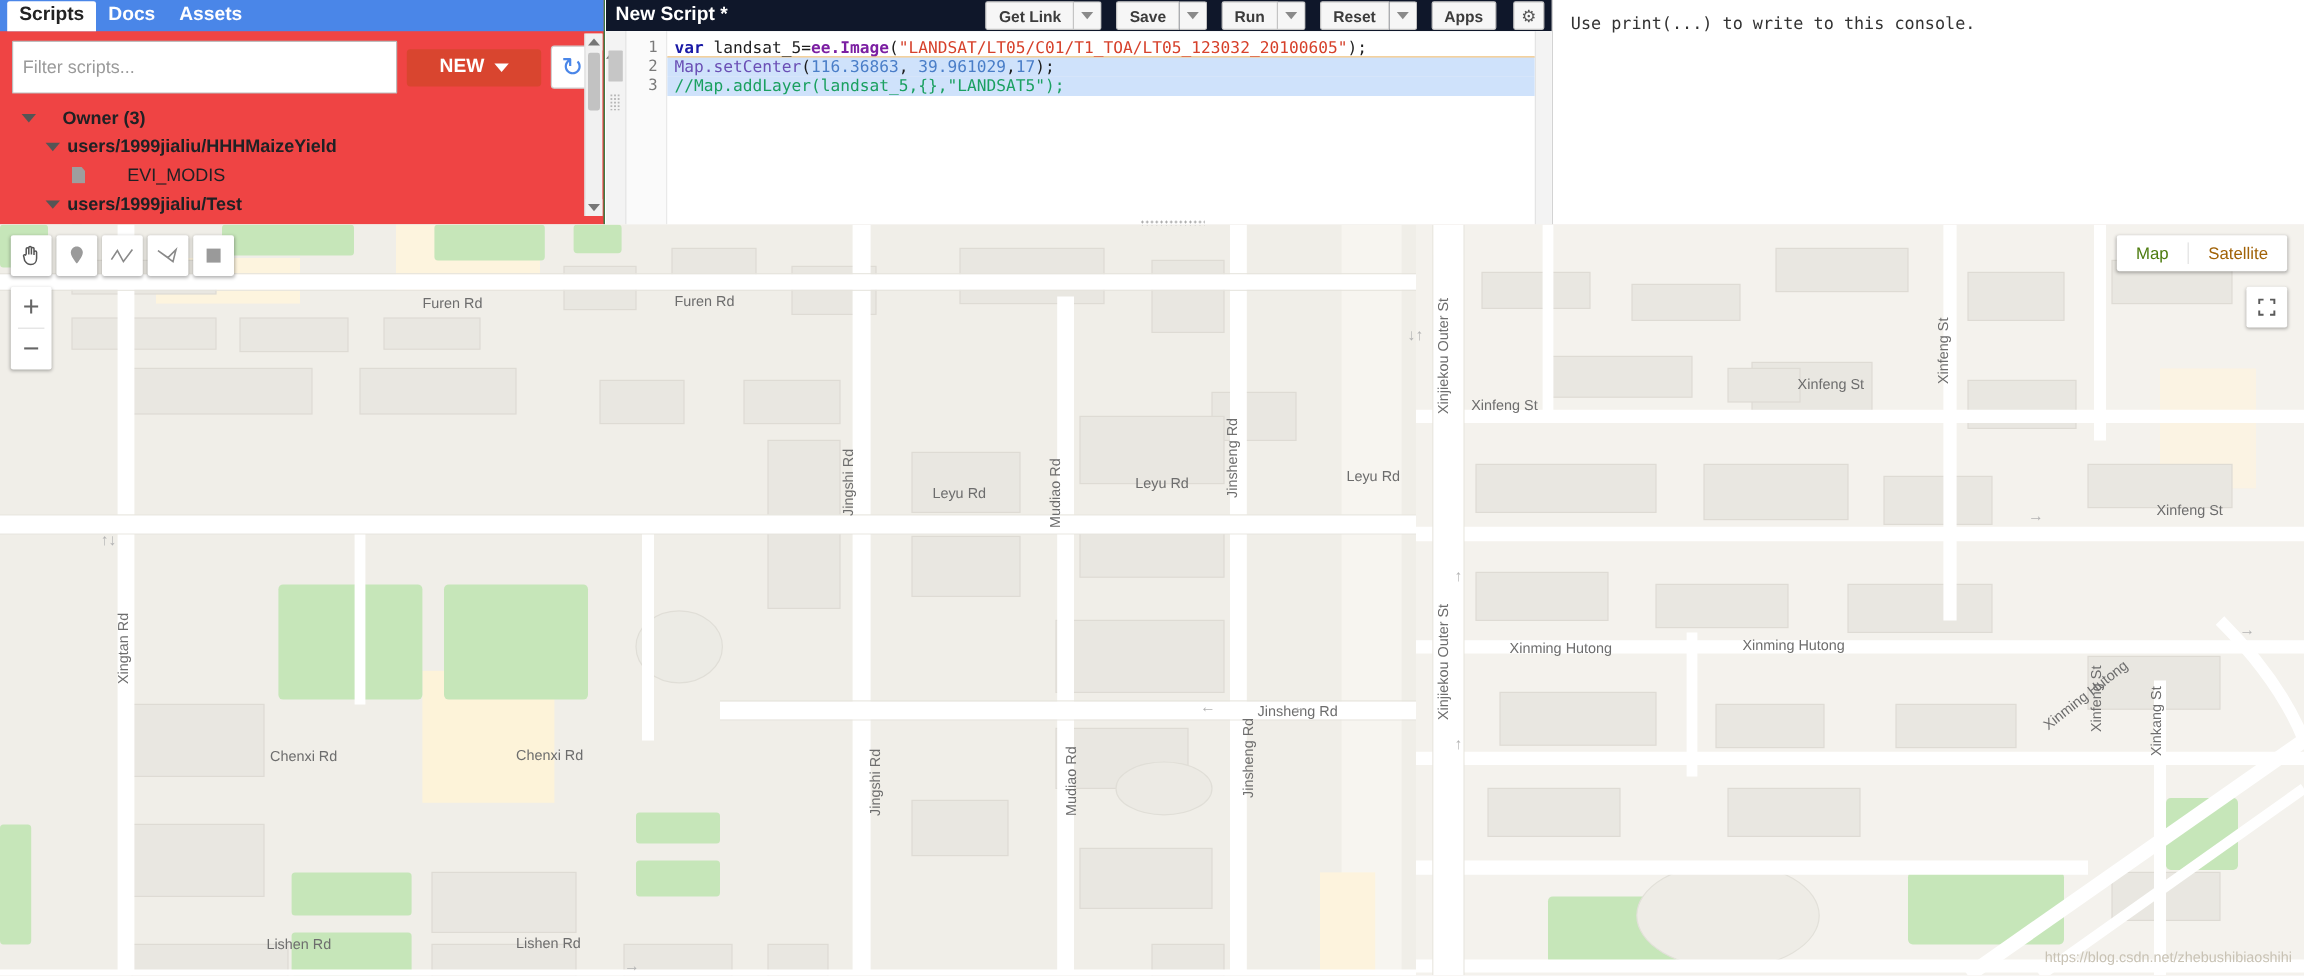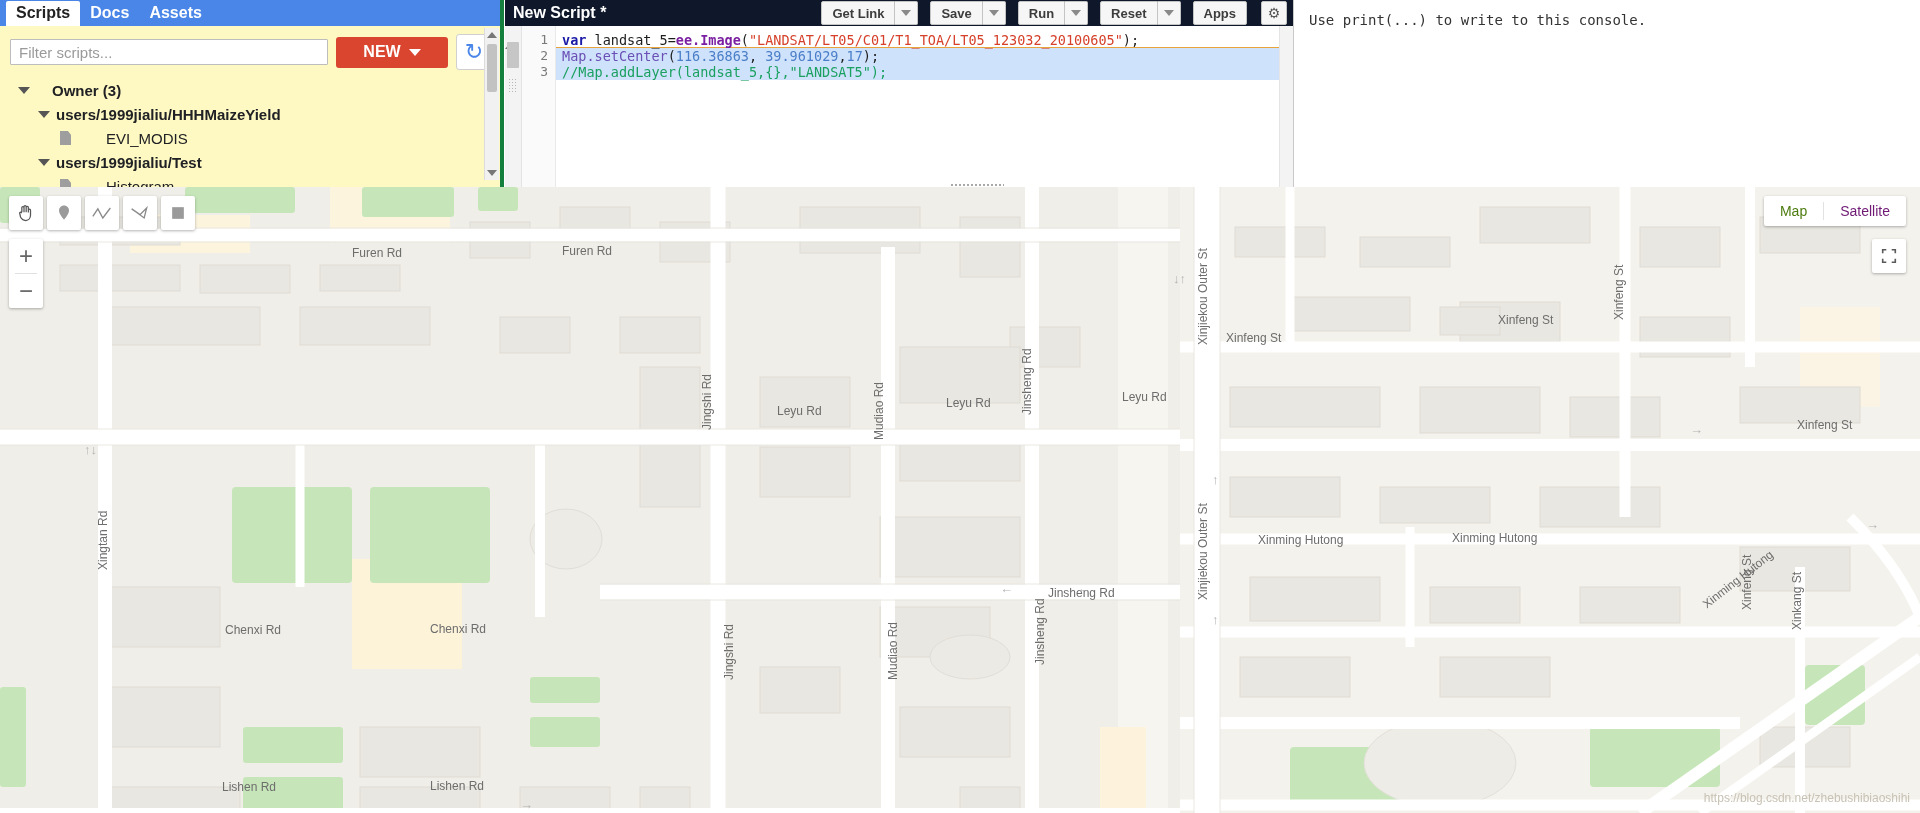--- a/index.html
+++ b/index.html
@@ -35,32 +35,32 @@
   .tab.active {
     background: #ffffff;
     color: #222;
     border-radius: 2px 2px 0 0;
   }
 
   
   .left-panel {
     position: absolute; left: 0; top: 0;
     width: 504px; height: 187px;
-    background: #fef9c3;
-    border-right: 4px solid #15803d;
+    background: #ef4444;
+    border-right: 1px solid #15803d;
     box-sizing: border-box;
   }
   .left-toolbar {
     display: flex; align-items: center;
     padding: 8px 8px 6px 10px;
     gap: 8px;
   }
   .filter-input {
     flex: 1 1 auto;
-    height: 26px;
+    height: 44px;
     border: 1px solid #bdbdbd;
     background: #fff;
     font-size: 15px;
     color: #444;
     padding: 0 8px;
     box-sizing: border-box;
     border-radius: 1px;
     font-family: "Liberation Sans", sans-serif;
   }
   .filter-input::placeholder { color: #9a9a9a; }
@@ -331,21 +331,21 @@
     position: absolute; right: 14px; top: 9px;
     display: flex;
     background: #fff;
     border-radius: 2px;
     box-shadow: 0 1px 3px rgba(0,0,0,0.3);
     z-index: 30;
   }
   .maptype-btn {
     padding: 0 16px; height: 30px;
     display: flex; align-items: center;
-    font-size: 14px; color: #701a75;
+    font-size: 14px; color: #a16207;
     cursor: pointer;
     font-family: "Liberation Sans", sans-serif;
   }
   .maptype-btn.active { color: #4d7c0f; }
   .maptype-sep { width: 1px; background: #e2e2e2; margin: 6px 0; }
   .fullscreen-btn {
     position: absolute; right: 14px; top: 52px;
     width: 34px; height: 34px;
     background: #fff; border-radius: 2px;
     box-shadow: 0 1px 3px rgba(0,0,0,0.3);

